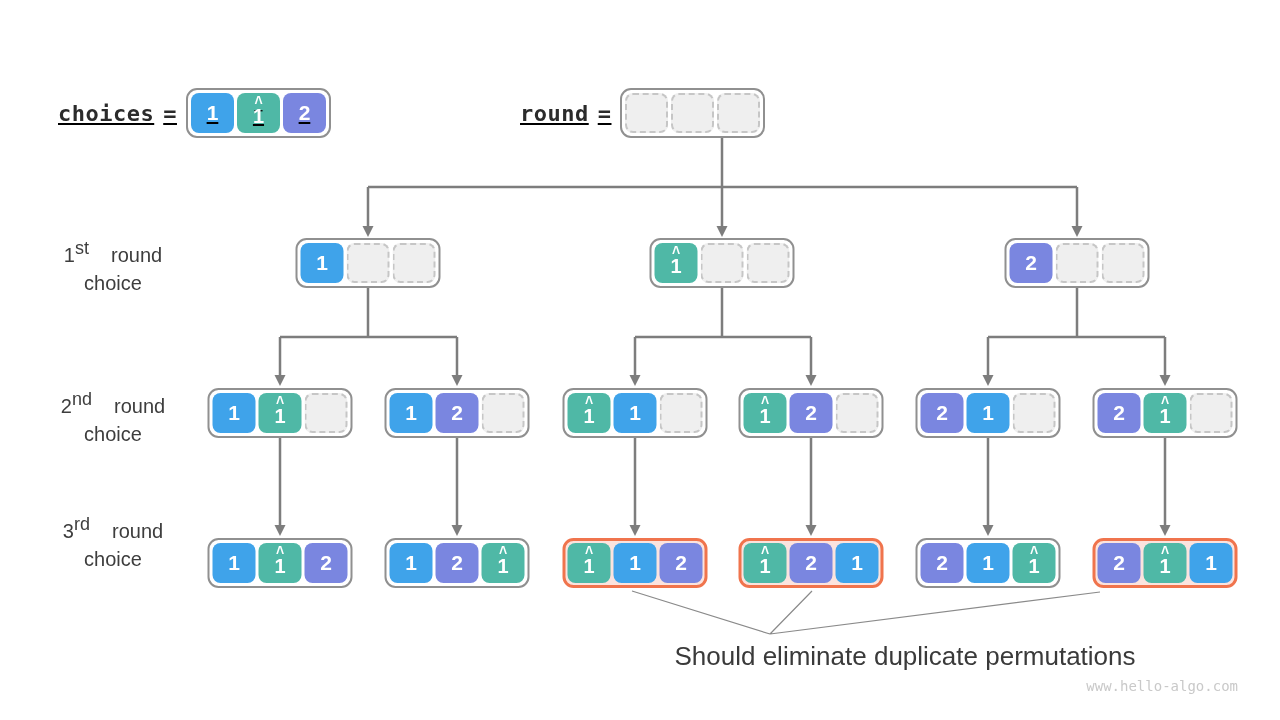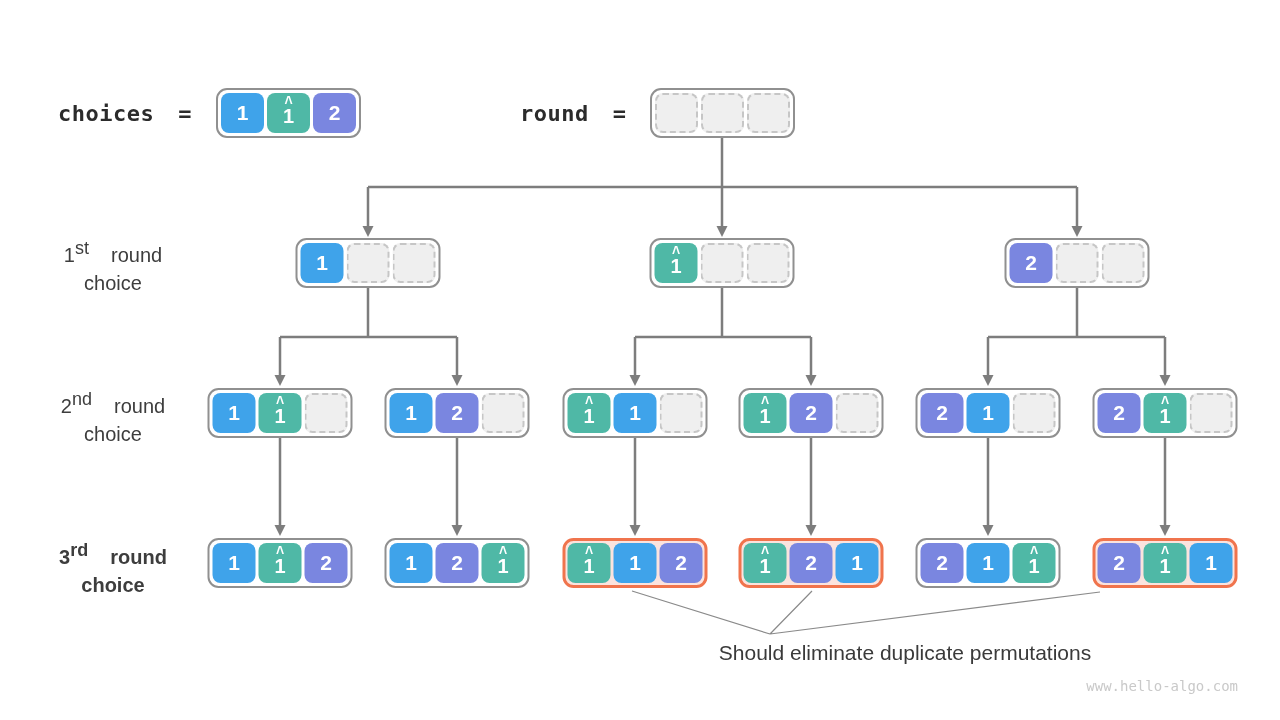--- a/index.html
+++ b/index.html
@@ -2,21 +2,21 @@
 <html><head>
 <meta charset="utf-8">
 <style>
   html,body{margin:0;padding:0;background:#ffffff;}
   #stage{
     position:relative;width:1280px;height:720px;background:#ffffff;
     font-family:"Liberation Sans",sans-serif;overflow:hidden;
   }
   #connectors{position:absolute;left:0;top:0;width:1280px;height:720px;}
 
-  .eq-group{position:absolute;display:flex;align-items:center;gap:24px;}
+  .eq-group{position:absolute;display:flex;align-items:center;gap:9px;text-decoration:underline;}
   .eq-label,.eq-sign{
     font-family:"DejaVu Sans Mono",monospace;font-weight:700;
     font-size:22px;color:#2b2b2b;letter-spacing:.5px;
   }
 
   .pnode{
     display:inline-flex;gap:3px;padding:3px;background:#fff;
     border:2px solid #909090;border-radius:11px;box-sizing:border-box;height:50px;
   }
   .pnode.hl{border-width:3px;padding:2px;}
@@ -32,21 +32,21 @@
 
   .row-label{
     position:absolute;left:113px;transform:translateX(-50%);
     text-align:center;font-size:20px;color:#3d3d3d;line-height:28px;white-space:nowrap;
   }
   .row-label sup{font-size:18px;}
   .rl-word{margin-left:22px;}
 
   .annotation{
     position:absolute;left:905px;top:641px;transform:translateX(-50%);
-    font-size:21px;color:#3a3a3a;white-space:nowrap;
+    font-size:26px;color:#3a3a3a;white-space:nowrap;
   }
   .watermark{
     position:absolute;right:42px;top:678px;
     font-family:"DejaVu Sans Mono",monospace;font-size:14px;color:#c9c9c9;
   }
 </style>
 </head>
 <body>
 
 <div id="stage">
@@ -97,21 +97,21 @@
   </div>
 
   <div class="row-label" style="top:234px;">
     <div><span>1</span><sup>st</sup><span class="rl-word">round</span></div>
     <div>choice</div>
   </div>
   <div class="row-label" style="top:385px;">
     <div><span>2</span><sup>nd</sup><span class="rl-word">round</span></div>
     <div>choice</div>
   </div>
-  <div class="row-label" style="top:536px;font-weight:bold;">
+  <div class="row-label" style="top:510px;">
     <div><span>3</span><sup>rd</sup><span class="rl-word">round</span></div>
     <div>choice</div>
   </div>
 
   <div id="nodes-layer">
       <div class="pnode" style="position: absolute; left: 368px; top: 238px; transform: translateX(-50%);">
         <div class="cell filled" style="background: rgb(63, 163, 234);">1</div>
         <div class="cell empty"></div>
         <div class="cell empty"></div>
       </div>

